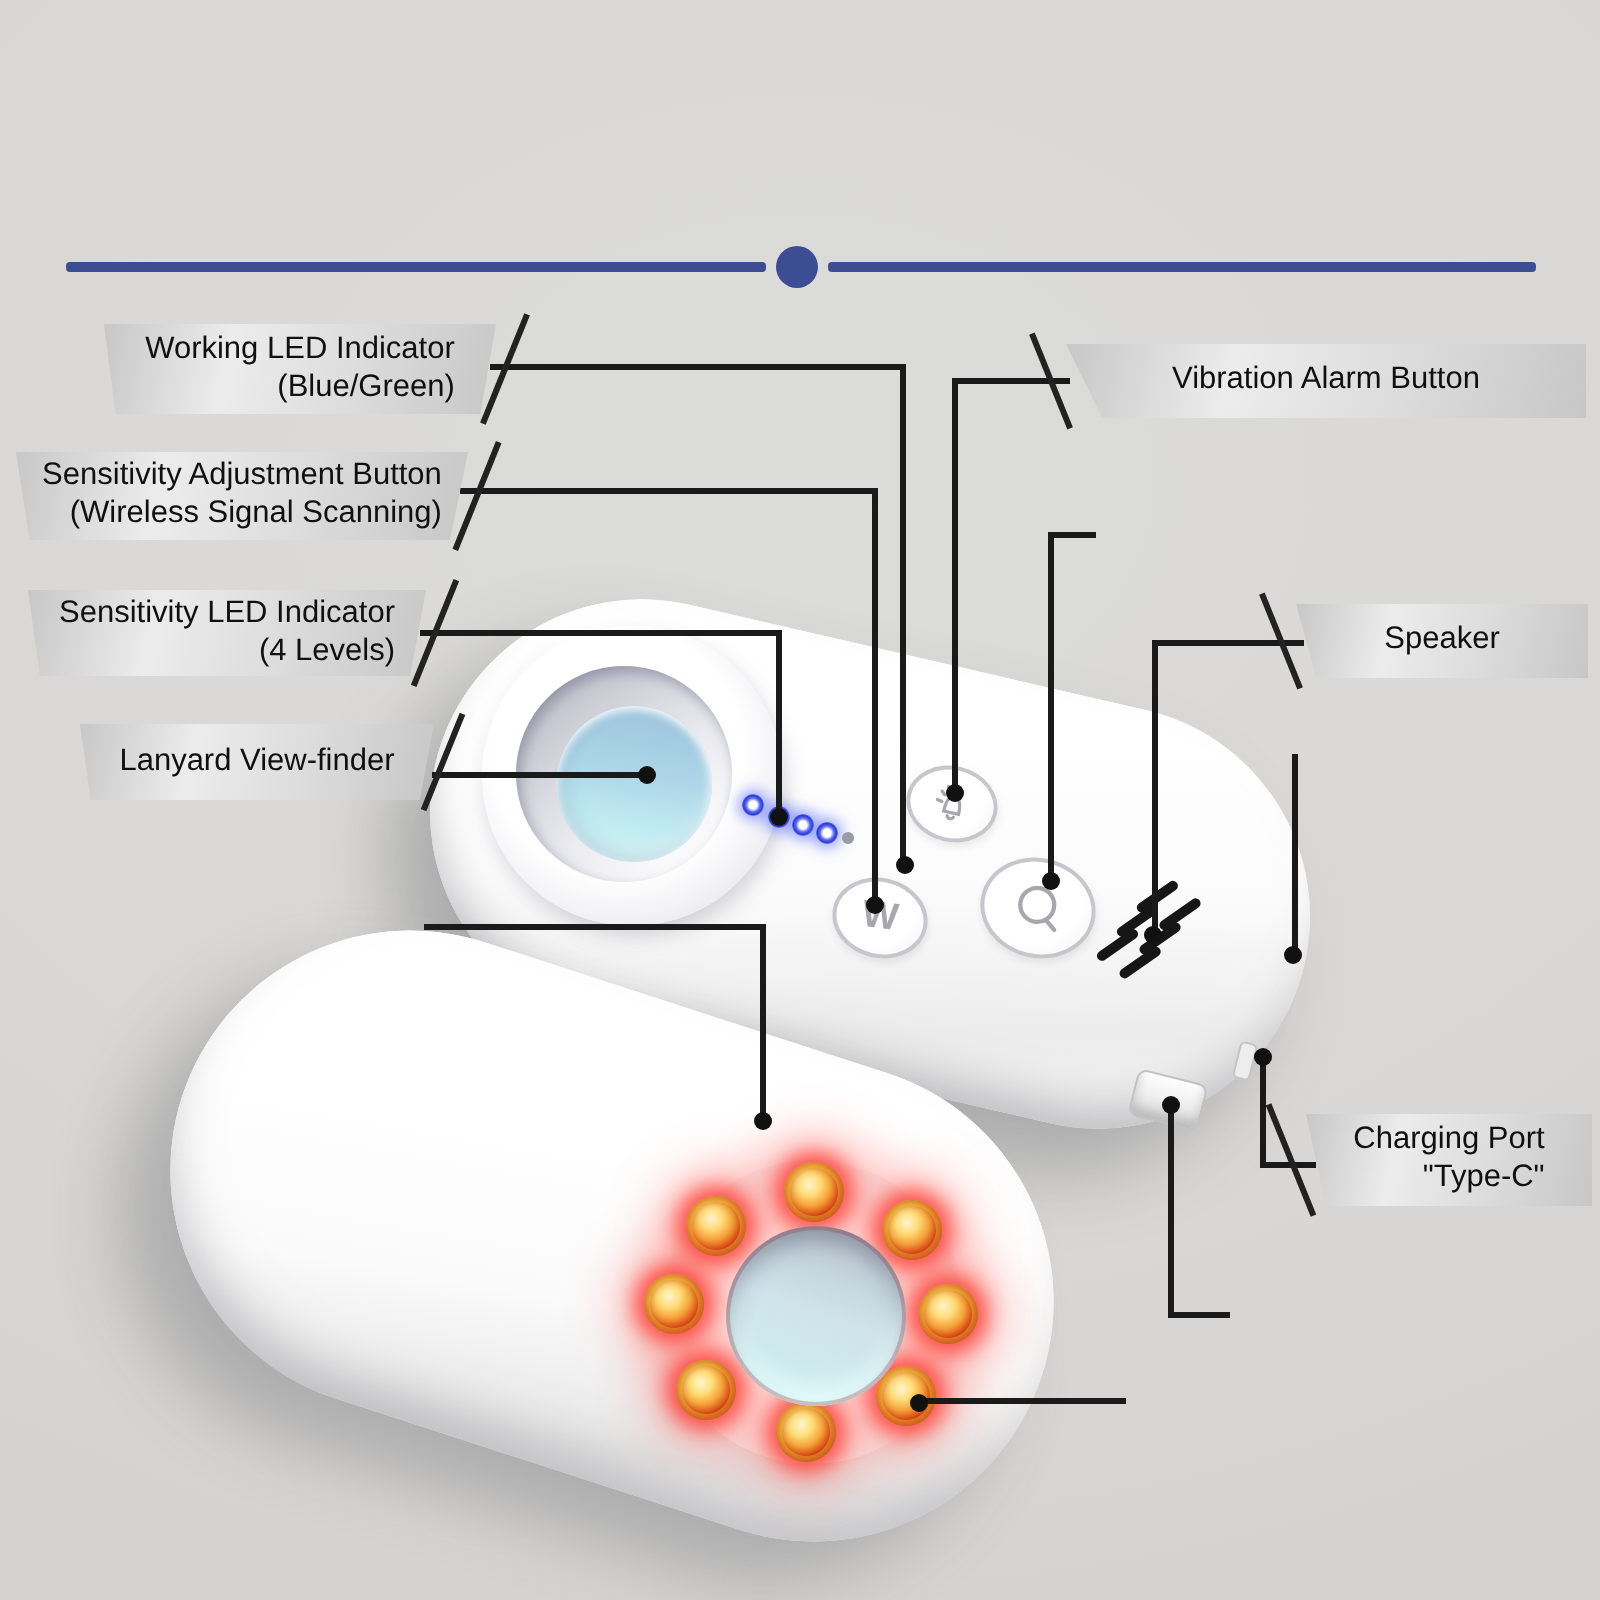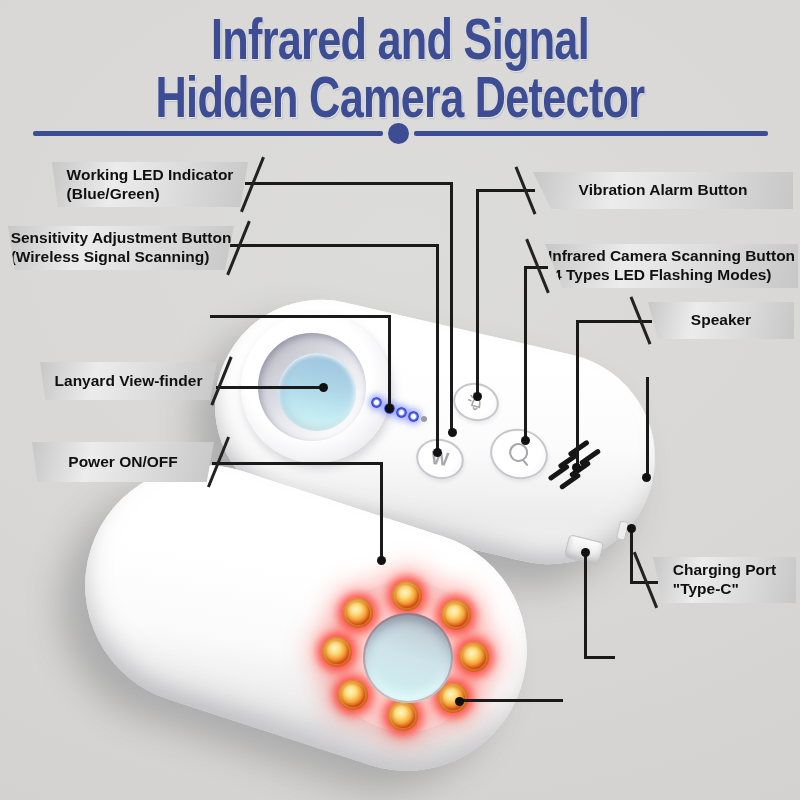--- a/index.html
+++ b/index.html
@@ -96,40 +96,36 @@
   .rled:nth-of-type(7){left:438px;top:683px;}
   .rled:nth-of-type(8){left:388px;top:701px;}
 
   
   .ln{position:absolute;background:#1a1a1a;z-index:30;}
   .pdot{position:absolute;width:9px;height:9px;border-radius:50%;background:#111;z-index:31;}
 
   
   .label{position:absolute;z-index:40;}
   .label .box{position:absolute;inset:0;display:flex;align-items:center;justify-content:center;
-    text-align:left;font-size:15.5px;color:#101010;line-height:1.2;white-space:pre-line;
+    text-align:right;font-size:15.5px;color:#101010;line-height:1.2;white-space:pre-line;
     background:linear-gradient(103deg,#c7c7c7 0%,#ececec 32%,#dcdcdc 64%,#c7c7c7 100%);
-    filter:drop-shadow(2px 3px 2px rgba(0,0,0,0.18));font-weight:bold;}
+    filter:drop-shadow(2px 3px 2px rgba(0,0,0,0.18));}
   .label.lft .box{clip-path:polygon(0% 0%,100% 0%,96% 100%,3% 100%);}
   .label.rgt .box{clip-path:polygon(0% 0%,100% 0%,100% 100%,7% 100%);}
   .slash{position:absolute;width:3px;top:-7px;bottom:-7px;background:#222;z-index:41;}
   .label.lft .slash{right:-6px;transform:rotate(22deg);}
   .label.rgt .slash{left:-9px;transform:rotate(-22deg);}
 
   svg{display:block;}
 </style>
 </head>
 <body>
 
 <div id="stage">
 
-  <div class="title">
-    <span class="tline">Infrared and Signal</span>
-    <span class="tline">Hidden Camera Detector</span>
-  </div>
   <div class="rule rleft"></div>
   <div class="rule-dot"></div>
   <div class="rule rright"></div>
 
   <div class="pill device-top"></div>
   <div class="circ lens-outer"></div>
   <div class="circ lens-recess"></div>
   <div class="circ lens-glass"></div>
   <div class="bled" style="left:371px;top:397px;"></div>
   <div class="bled" style="left:384px;top:403px;"></div>
@@ -227,36 +223,32 @@
   <div class="label lft" style="left:52px;top:162px;width:196px;height:45px;">
     <div class="box">Working LED Indicator
 (Blue/Green)</div>
     <div class="slash"></div>
   </div>
   <div class="label lft" style="left:8px;top:226px;width:226px;height:44px;">
     <div class="box">Sensitivity Adjustment Button
 (Wireless Signal Scanning)</div>
     <div class="slash"></div>
   </div>
+  <div class="label lft" style="left:14px;top:295px;width:199px;height:43px;">
+    <div class="box">Sensitivity LED Indicator
+(4 Levels)</div>
+    <div class="slash"></div>
+  </div>
   <div class="label lft" style="left:40px;top:362px;width:177px;height:38px;">
     <div class="box">Lanyard View-finder</div>
     <div class="slash"></div>
   </div>
-  <div class="label lft" style="left:32px;top:442px;width:182px;height:40px;">
-    <div class="box">Power ON/OFF</div>
-    <div class="slash"></div>
-  </div>
 
   <div class="label rgt" style="left:533px;top:172px;width:260px;height:37px;">
     <div class="box">Vibration Alarm Button</div>
-    <div class="slash"></div>
-  </div>
-  <div class="label rgt" style="left:545px;top:244px;width:253px;height:44px;">
-    <div class="box">Infrared Camera Scanning Button
-(4 Types LED Flashing Modes)</div>
     <div class="slash"></div>
   </div>
   <div class="label rgt" style="left:648px;top:302px;width:146px;height:37px;">
     <div class="box">Speaker</div>
     <div class="slash"></div>
   </div>
   <div class="label rgt" style="left:653px;top:557px;width:143px;height:46px;">
     <div class="box">Charging Port
 "Type-C"</div>
     <div class="slash"></div>

